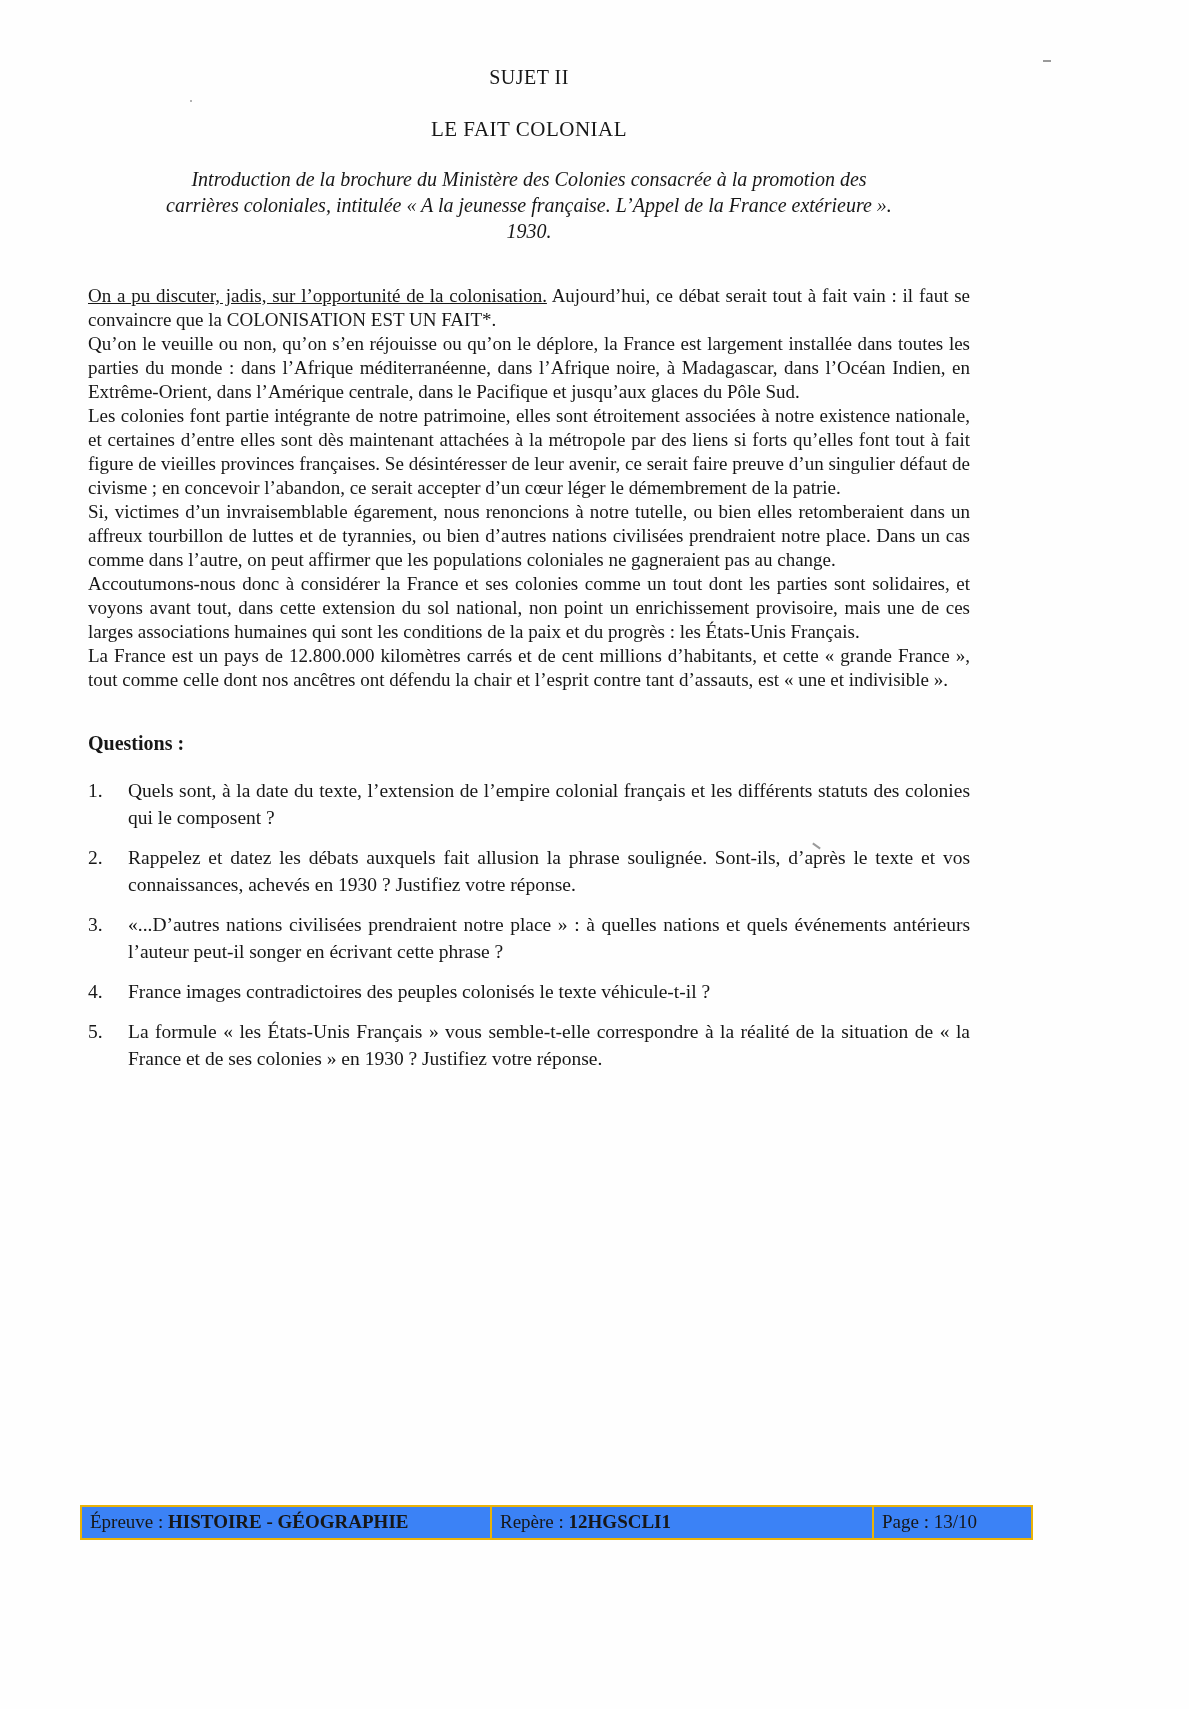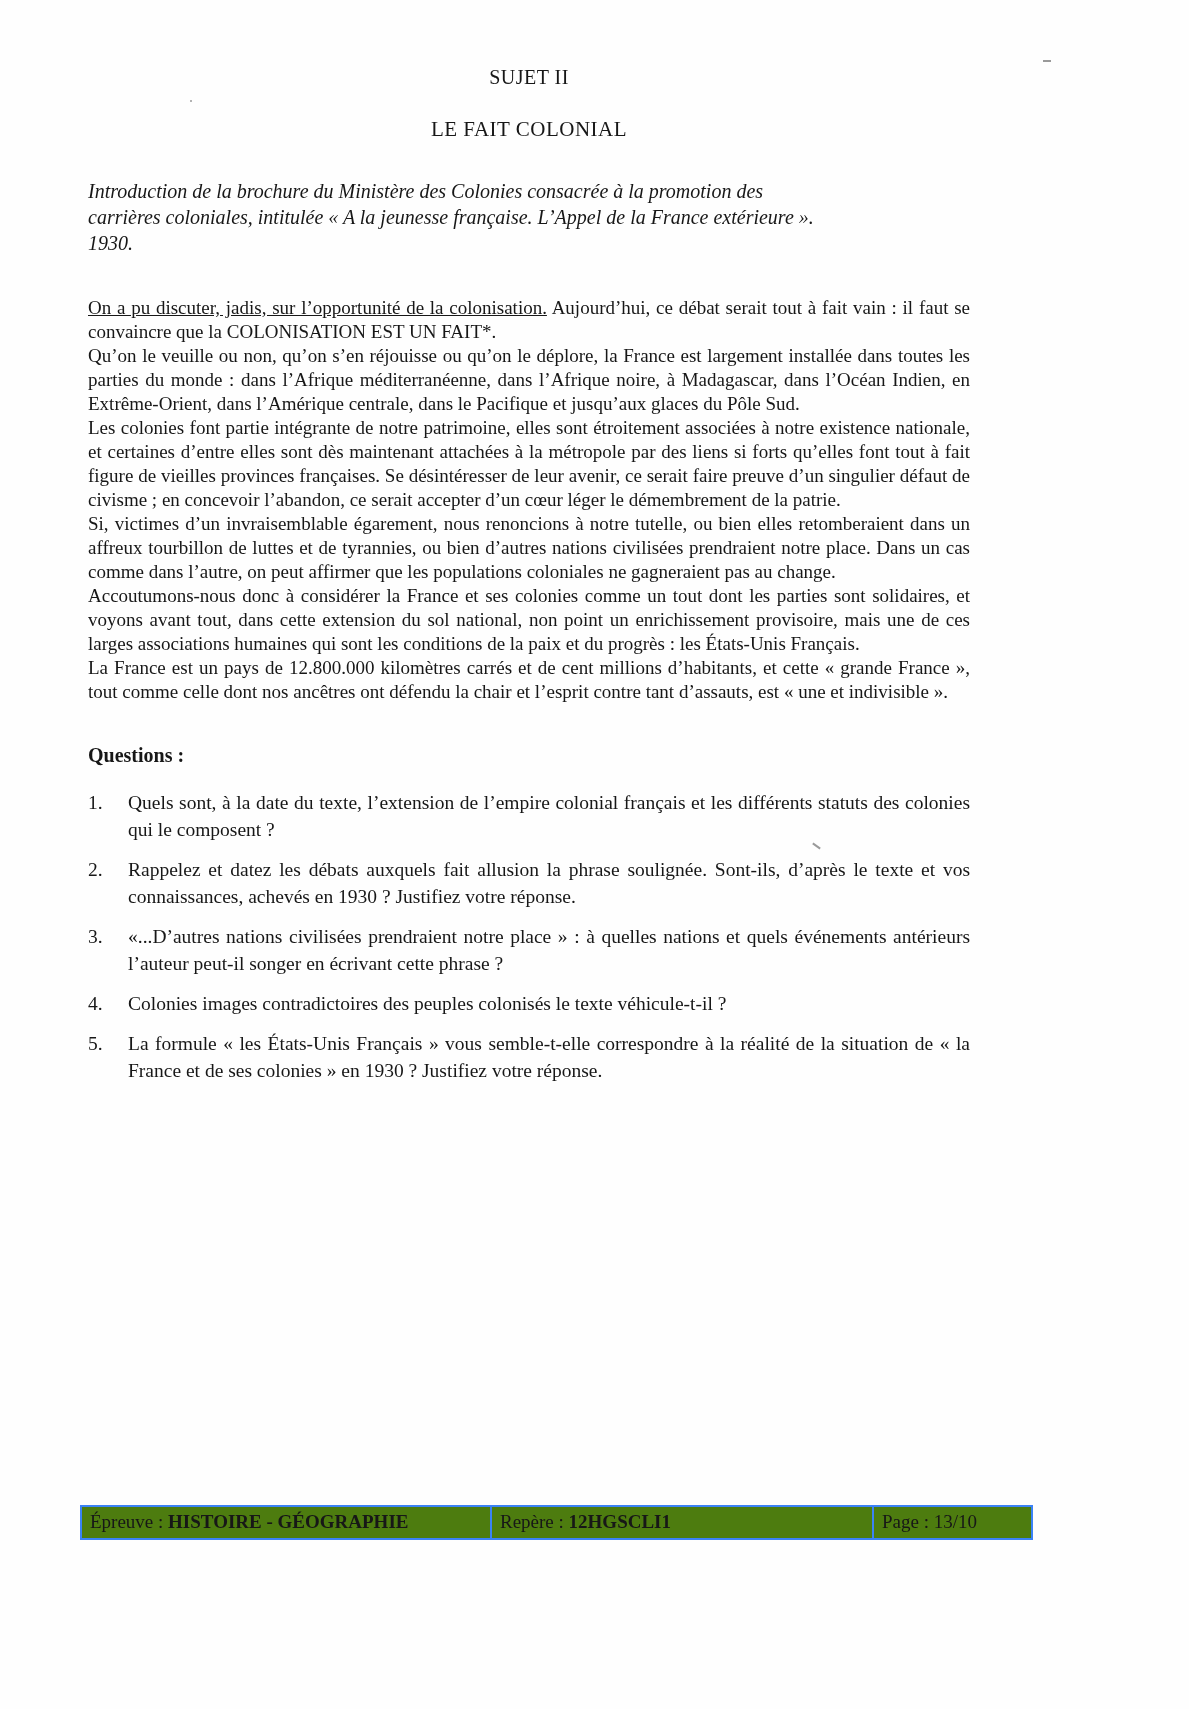--- a/index.html
+++ b/index.html
@@ -25,21 +25,22 @@
     letter-spacing: 0.5px;
   }
   .title {
     margin-top: 28px;
     text-align: center;
     font-size: 21px;
     font-weight: normal;
     letter-spacing: 0.5px;
   }
   .intro {
-    margin-top: 36px;
+    margin-top: 24px;
+    text-align: center;
     font-style: italic;
     font-size: 20px;
     line-height: 26px;
   }
   .body-text {
     margin-top: 40px;
     font-size: 19px;
     line-height: 24px;
     text-align: justify;
   }
@@ -72,23 +73,23 @@
     text-align: justify;
   }
   .footer {
     position: absolute;
     top: 1505px;
     left: 80px;
     display: flex;
     font-size: 19px;
   }
   .footer .cell {
-    border: 2px solid #3b82f6;
+    border: 2px solid #eab308;
     padding: 4px 18px 5px 8px;
-    background: #4d7c0f;
+    background: #3b82f6;
     white-space: nowrap;
     box-sizing: border-box;
   }
   .footer .c1 { width: 412px; }
   .footer .c2 { width: 384px; margin-left: -2px; }
   .footer .c3 { width: 161px; margin-left: -2px; }
   .artifact {
     position: absolute;
     background: #9a9a9a;
   }
@@ -137,21 +138,21 @@
       <div class="q-item">
         <span class="q-num">2.</span>
         <span class="q-text">Rappelez et datez les débats auxquels fait allusion la phrase soulignée. Sont-ils, d’après le texte et vos connaissances, achevés en 1930 ? Justifiez votre réponse.</span>
       </div>
       <div class="q-item">
         <span class="q-num">3.</span>
         <span class="q-text">«...D’autres nations civilisées prendraient notre place » : à quelles nations et quels événements antérieurs l’auteur peut-il songer en écrivant cette phrase ?</span>
       </div>
       <div class="q-item">
         <span class="q-num">4.</span>
-        <span class="q-text">Colonies images contradictoires des peuples colonisés le texte véhicule-t-il ?</span>
+        <span class="q-text">France images contradictoires des peuples colonisés le texte véhicule-t-il ?</span>
       </div>
       <div class="q-item">
         <span class="q-num">5.</span>
         <span class="q-text">La formule « les États-Unis Français » vous semble-t-elle correspondre à la réalité de la situation de « la France et de ses colonies » en 1930 ? Justifiez votre réponse.</span>
       </div>
     </div>
 
   </div>
 
   <div class="footer">

